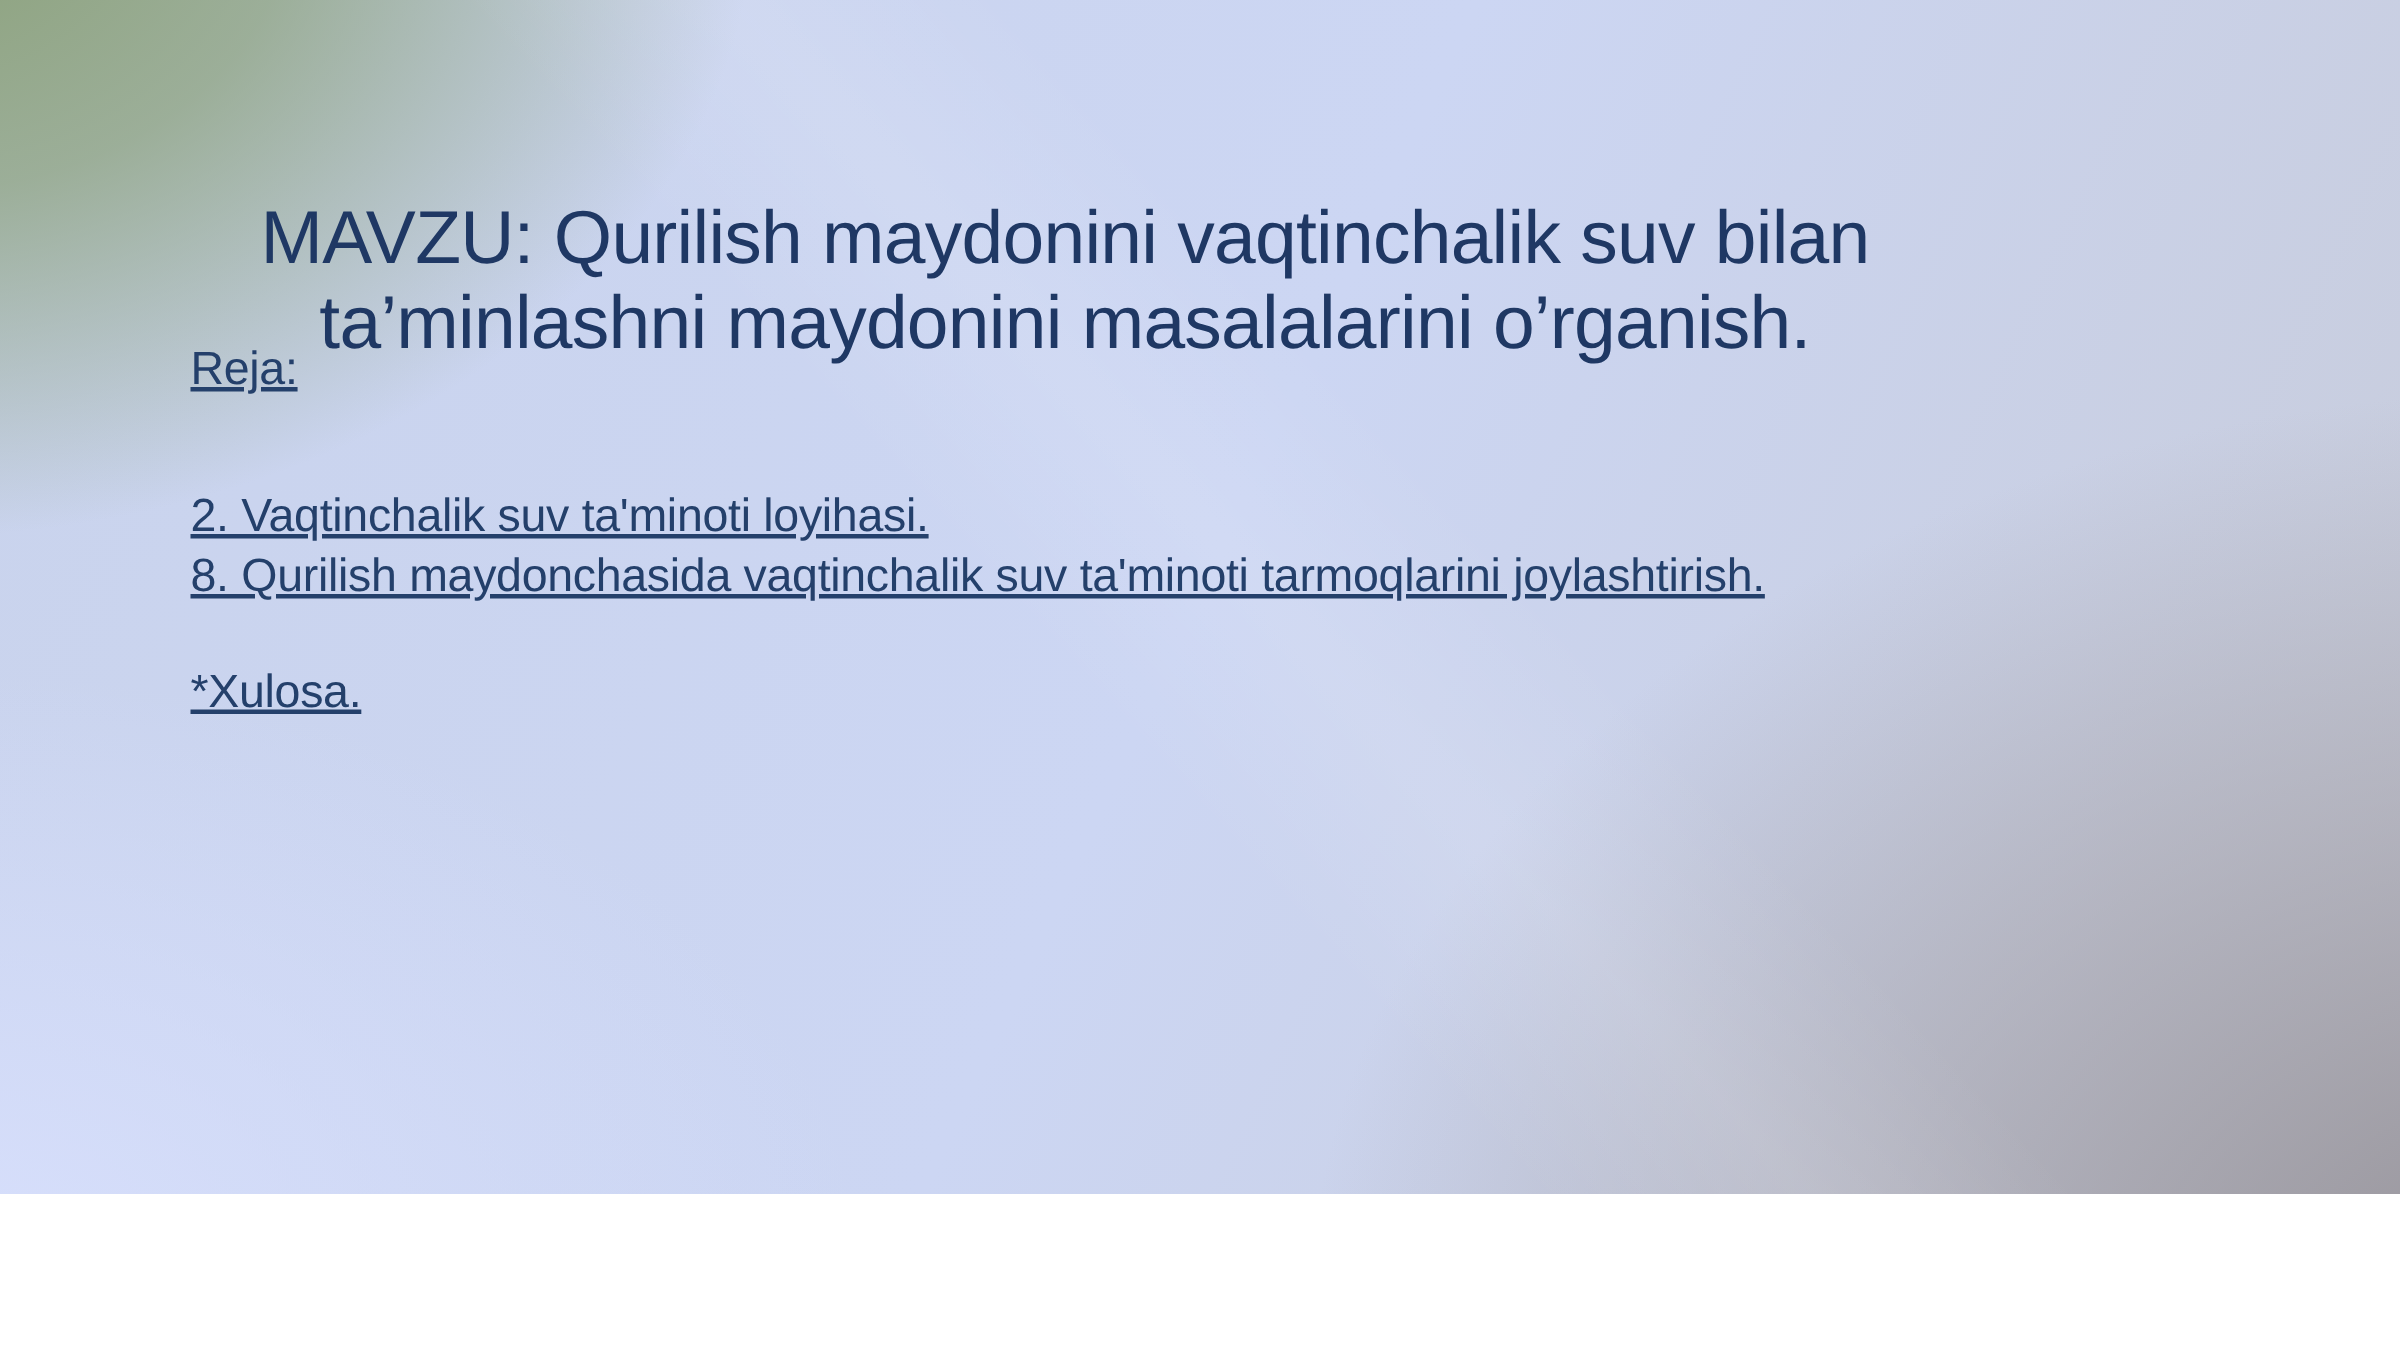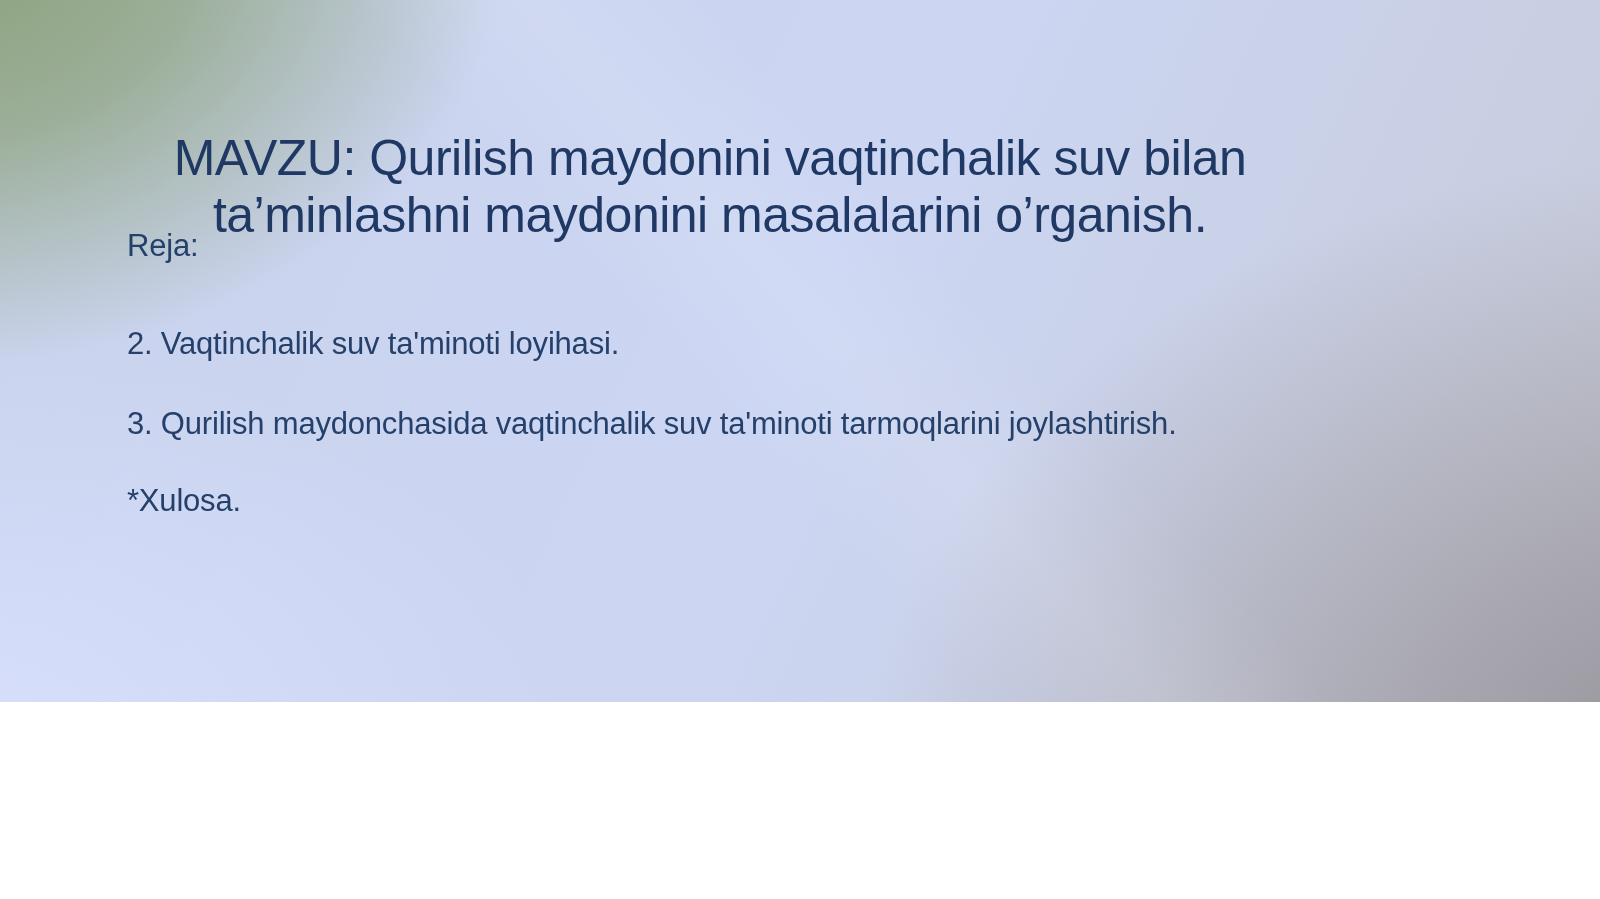--- a/index.html
+++ b/index.html
@@ -9,21 +9,21 @@
   body {
     width: 1600px;
     height: 899px;
     overflow: hidden;
     font-family: "Liberation Sans", "DejaVu Sans", sans-serif;
   }
 
   .slide {
     position: relative;
     width: 1600px;
-    height: 702px;
+    height: 796px;
     background-color: #cbd5f0;
     background-image:
       
       linear-gradient(48deg, rgba(255,255,255,0) 44%, rgba(255,255,255,0.10) 52%, rgba(255,255,255,0) 60%),
       
       radial-gradient(ellipse 860px 640px at -4% -8%, #8aa078 0%, rgba(138,160,120,0.72) 30%, rgba(138,160,120,0) 66%),
       
       radial-gradient(ellipse 980px 640px at -2% 106%, rgba(215,223,252,1) 0%, rgba(215,223,252,0) 62%),
       
       radial-gradient(ellipse 1200px 880px at 107% 110%, rgba(146,142,148,0.95) 0%, rgba(163,160,167,0.55) 40%, rgba(163,160,167,0) 70%),
@@ -48,43 +48,44 @@
     white-space: nowrap;
   }
 
   .body-text {
     position: absolute;
     left: 127px;
     top: 226px;
     color: #24406b;
     font-size: 31px;
     letter-spacing: -0.2px;
+    text-decoration: underline;
   }
   .body-text p {
     margin: 0;
     line-height: 40px;
     white-space: nowrap;
   }
   p.plan-heading   { margin-bottom: 58px; }
   p.plan-item-1    { margin-bottom: 46px; }
-  p.plan-item-2    { margin-bottom: 40px; }
+  p.plan-item-2    { }
   p.plan-item-3    { margin-bottom: 37px; }
   p.footnote-1     { margin-bottom: 16px; }
   p.footnote-2     { margin-bottom: 0; }
 </style>
 </head>
 <body>
 
 <div class="slide">
 
   <h1 class="title">
     <span class="line">MAVZU: Qurilish maydonini vaqtinchalik suv bilan</span>
     <span class="line">ta’minlashni maydonini masalalarini o’rganish.</span>
   </h1>
 
   <div class="body-text">
     <p class="plan-heading">Reja:</p>
     <p class="plan-item-2">2. Vaqtinchalik suv ta'minoti loyihasi.</p>
-    <p class="plan-item-3">3. Qurilish maydonchasida vaqtinchalik suv ta'minoti tarmoqlarini joylashtirish.</p>
+    <p class="plan-item-3">8. Qurilish maydonchasida vaqtinchalik suv ta'minoti tarmoqlarini joylashtirish.</p>
     <p class="footnote-1">*Xulosa.</p>
   </div>
 
 </div>
 
 </body></html>

